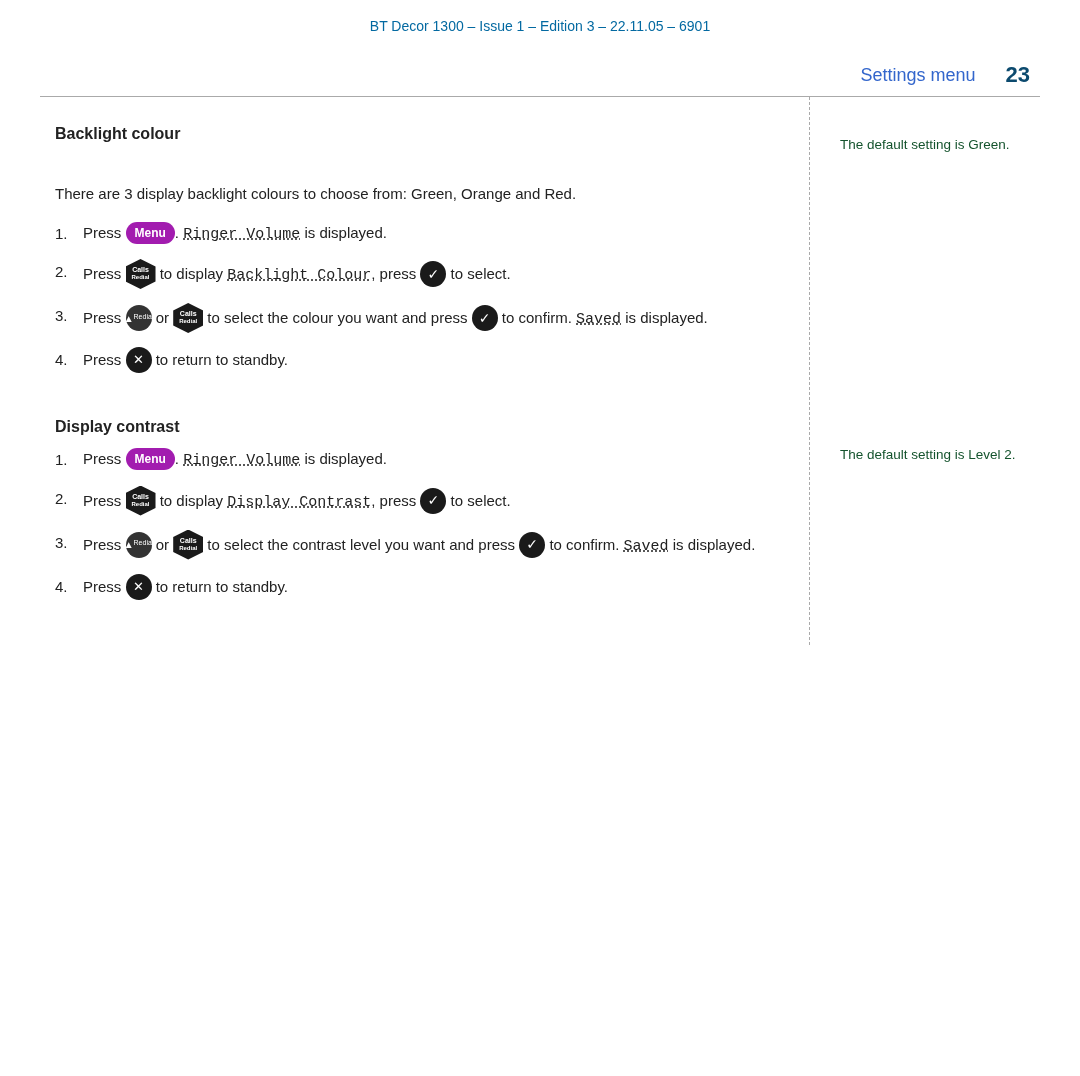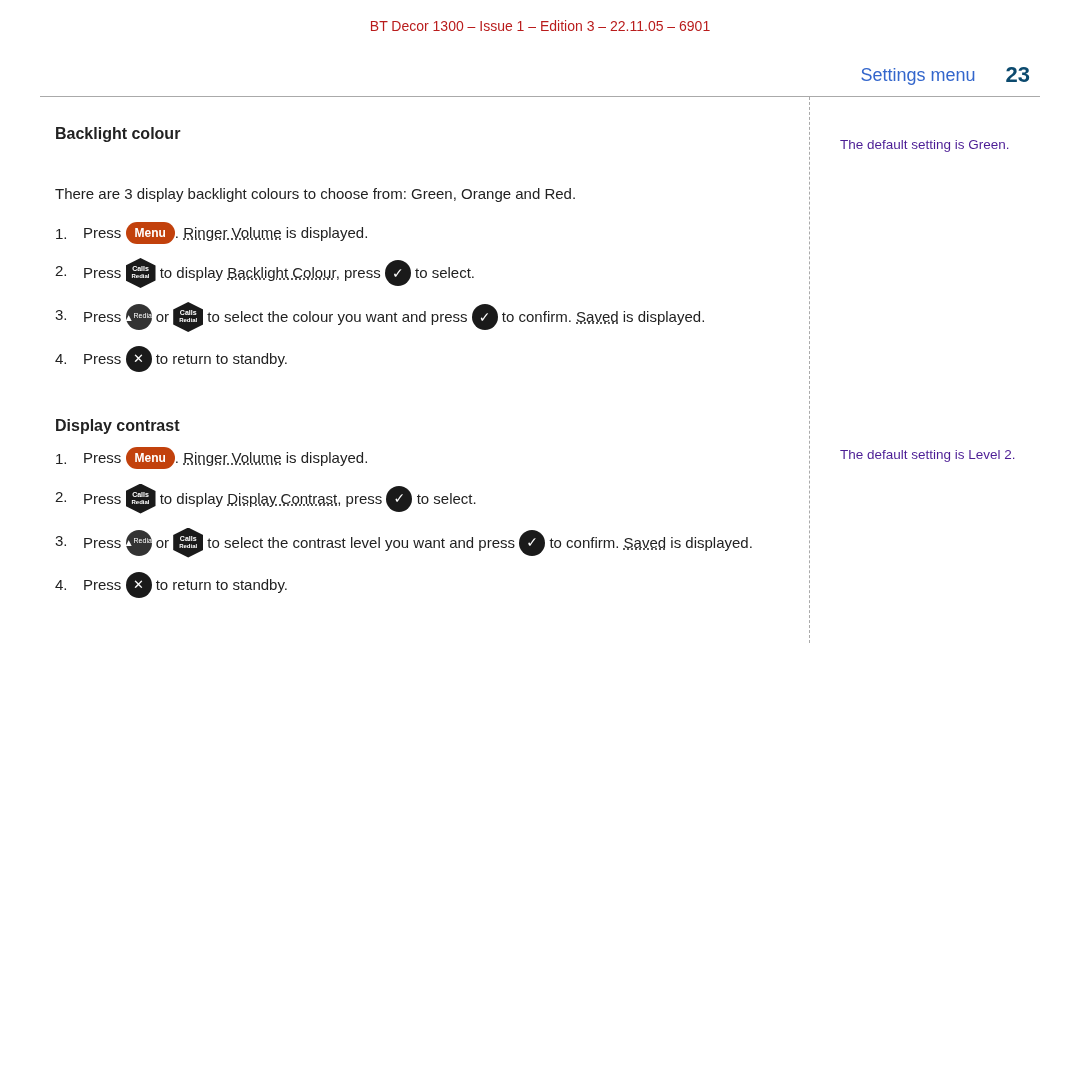--- a/index.html
+++ b/index.html
@@ -10,21 +10,21 @@
       color: #222;
       background: #fff;
       width: 1080px;
       min-height: 1076px;
     }
 
     .page-header {
       text-align: center;
       padding: 18px 0 10px 0;
       font-size: 14px;
-      color: #b91c1c;
+      color: #0369a1;
     }
 
     .page-nav {
       display: flex;
       justify-content: flex-end;
       align-items: center;
       padding: 18px 50px 8px 50px;
       gap: 30px;
     }
 
@@ -97,21 +97,21 @@
 
     .step-content {
       flex: 1;
     }
 
     .section-gap {
       height: 30px;
     }
 
     .btn-menu {
-      background: #c2410c;
+      background: #a21caf;
       color: #fff;
       border-radius: 14px;
       padding: 2px 9px;
       font-size: 12px;
       font-weight: bold;
       display: inline-block;
       vertical-align: middle;
       position: relative;
       top: -1px;
     }
@@ -178,24 +178,25 @@
       justify-content: center;
       font-size: 13px;
       vertical-align: middle;
       position: relative;
       top: -1px;
     }
 
     .underline-text {
       text-decoration: underline;
       text-decoration-style: dotted;
+      font-family: Liberation Mono, monospace;
     }
 
     .sidebar-note {
-      color: #4c1d95;
+      color: #14532d;
       font-size: 13.5px;
       line-height: 1.5;
       margin-top: 10px;
     }
 
     .sidebar-section-gap {
       height: 280px;
     }
   </style>
 </head>

